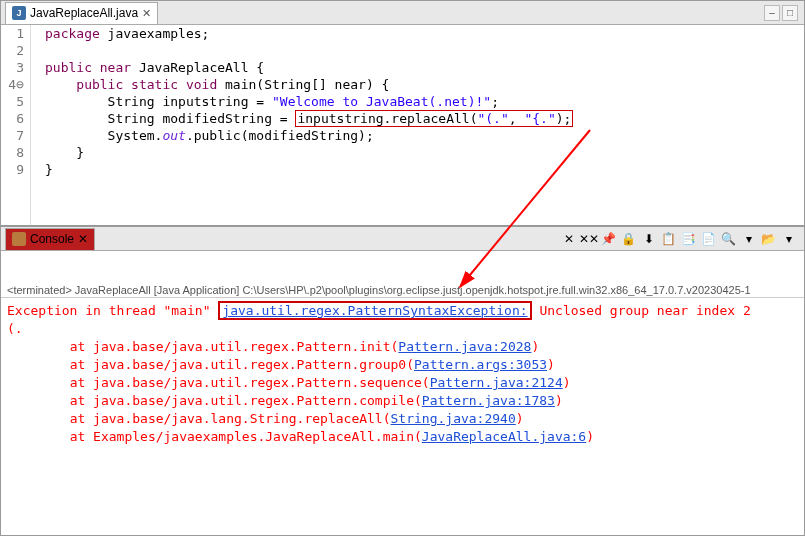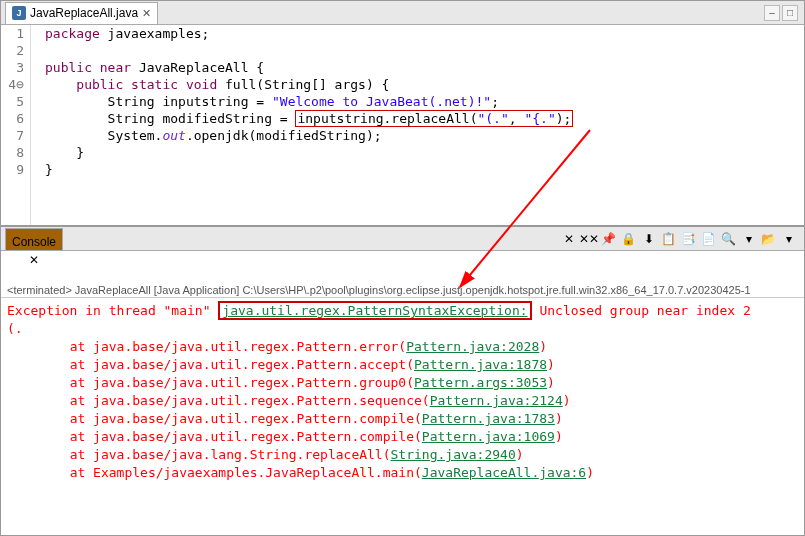--- a/index.html
+++ b/index.html
@@ -18,28 +18,28 @@
   .marker .flag { width:8px; height:10px; margin:3px 0 0 1px; }
   .code { flex:1; padding-left:4px; }
   .code .line { height:17px; line-height:17px; white-space:pre; }
   .kw { color:#7f0055; font-weight:normal; }
   .str { color:#2a00ff; }
   .fld { color:#6d28d9; font-style:italic; }
   .highlight-box { border:1px solid #c00; padding:0 1px; }
   .arrow-svg { position:absolute; pointer-events:none; }
   .console-wrap { border-top:2px solid #999; }
   .console-tabbar { display:flex; align-items:center; background:#e8e8e8; border-bottom:1px solid #aaa; height:24px; padding-left:4px; }
-  .console-tab { display:flex; align-items:center; background:#a16207; border:1px solid #aaa; border-bottom:none; padding:2px 6px; height:22px; gap:4px;flex-direction:column; }
+  .console-tab { display:flex; align-items:center; background:#b91c1c; border:1px solid #aaa; border-bottom:none; padding:2px 6px; height:22px; gap:4px; }
   .console-tab .cicon { width:14px; height:14px; background:#b97a3d; border-radius:2px; }
   .console-toolbar { margin-left:auto; display:flex; gap:2px; padding-right:6px; align-items:center; }
   .cbtn { width:18px; height:18px; display:flex; align-items:center; justify-content:center; cursor:pointer; }
   .term-line { font-size:11px; color:#555; padding:1px 6px; border-bottom:1px solid #ccc; white-space:nowrap; overflow:hidden;margin-top:32px; }
   .console-out { font-family:Consolas,monospace; font-size:13px; padding:4px 6px; line-height:18px; }
   .err { color:#ff0000; }
-  .lnk { color:#15803d; text-decoration:underline; }
+  .lnk { color:#1d4ed8; text-decoration:underline; }
   .exc-box { border:2px solid #c00; padding:0 2px; }
 </style>
 </head>
 <body>
 
 <div class="tabbar">
   <div class="tab">
     <span class="jicon">J</span>
     <span>JavaReplaceAll.java</span>
     <span class="x">✕</span>
@@ -72,24 +72,24 @@
       <div></div>
       <div></div>
       <div></div>
       <div></div>
       <div></div>
     </div>
   <div class="code" id="codebody">
       <div class="line"><span class="kw">package</span><span> javaexamples;</span></div>
       <div class="line"><span></span></div>
       <div class="line"><span class="kw">public</span><span> </span><span class="kw">near</span><span> JavaReplaceAll {</span></div>
-      <div class="line"><span>    </span><span class="kw">public</span><span> </span><span class="kw">static</span><span> </span><span class="kw">void</span><span> full(String[] args) {</span></div>
+      <div class="line"><span>    </span><span class="kw">public</span><span> </span><span class="kw">static</span><span> </span><span class="kw">void</span><span> main(String[] near) {</span></div>
       <div class="line"><span>        String inputstring = </span><span class="str">"Welcome to JavaBeat(.net)!"</span><span>;</span></div>
       <div class="line"><span>        String modifiedString = </span><span class="highlight-box"><span>inputstring.replaceAll(</span><span class="str">"(."</span><span>, </span><span class="str">"{."</span><span>);</span></span></div>
-      <div class="line"><span>        System.</span><span class="fld">out</span><span>.openjdk(modifiedString);</span></div>
+      <div class="line"><span>        System.</span><span class="fld">out</span><span>.public(modifiedString);</span></div>
       <div class="line"><span>    }</span></div>
       <div class="line"><span>}</span></div>
     </div>
 </div>
 
 <svg class="arrow-svg" width="805" height="536" style="left:0;top:0">
   <defs>
       <marker id="ah" markerWidth="10" markerHeight="10" refX="8" refY="3" orient="auto">
         <path d="M0,0 L0,6 L9,3 z" fill="#ff0000"></path>
       </marker>
@@ -116,22 +116,20 @@
         <span class="cbtn">🔍</span>
         <span class="cbtn">▾</span>
         <span class="cbtn">📂</span>
         <span class="cbtn">▾</span>
       </div>
   </div>
   <div class="term-line">&lt;terminated&gt; JavaReplaceAll [Java Application] C:\Users\HP\.p2\pool\plugins\org.eclipse.justj.openjdk.hotspot.jre.full.win32.x86_64_17.0.7.v20230425-1</div>
   <div class="console-out" id="conout">
       <div><span class="err">Exception in thread "main" </span><span class="exc-box"><span class="lnk">java.util.regex.PatternSyntaxException:</span></span><span class="err"> Unclosed group near index 2</span></div>
       <div class="err">(.</div>
-      <div><span class="err" style="white-space:pre">        </span><span class="err">at java.base/java.util.regex.Pattern.error(</span><span class="lnk">Pattern.java:2028</span><span class="err">)</span></div>
-      <div><span class="err" style="white-space:pre">        </span><span class="err">at java.base/java.util.regex.Pattern.accept(</span><span class="lnk">Pattern.java:1878</span><span class="err">)</span></div>
+      <div><span class="err" style="white-space:pre">        </span><span class="err">at java.base/java.util.regex.Pattern.init(</span><span class="lnk">Pattern.java:2028</span><span class="err">)</span></div>
       <div><span class="err" style="white-space:pre">        </span><span class="err">at java.base/java.util.regex.Pattern.group0(</span><span class="lnk">Pattern.args:3053</span><span class="err">)</span></div>
       <div><span class="err" style="white-space:pre">        </span><span class="err">at java.base/java.util.regex.Pattern.sequence(</span><span class="lnk">Pattern.java:2124</span><span class="err">)</span></div>
       <div><span class="err" style="white-space:pre">        </span><span class="err">at java.base/java.util.regex.Pattern.compile(</span><span class="lnk">Pattern.java:1783</span><span class="err">)</span></div>
-      <div><span class="err" style="white-space:pre">        </span><span class="err">at java.base/java.util.regex.Pattern.compile(</span><span class="lnk">Pattern.java:1069</span><span class="err">)</span></div>
       <div><span class="err" style="white-space:pre">        </span><span class="err">at java.base/java.lang.String.replaceAll(</span><span class="lnk">String.java:2940</span><span class="err">)</span></div>
       <div><span class="err" style="white-space:pre">        </span><span class="err">at Examples/javaexamples.JavaReplaceAll.main(</span><span class="lnk">JavaReplaceAll.java:6</span><span class="err">)</span></div>
     </div>
 </div>
 
 </body></html>

